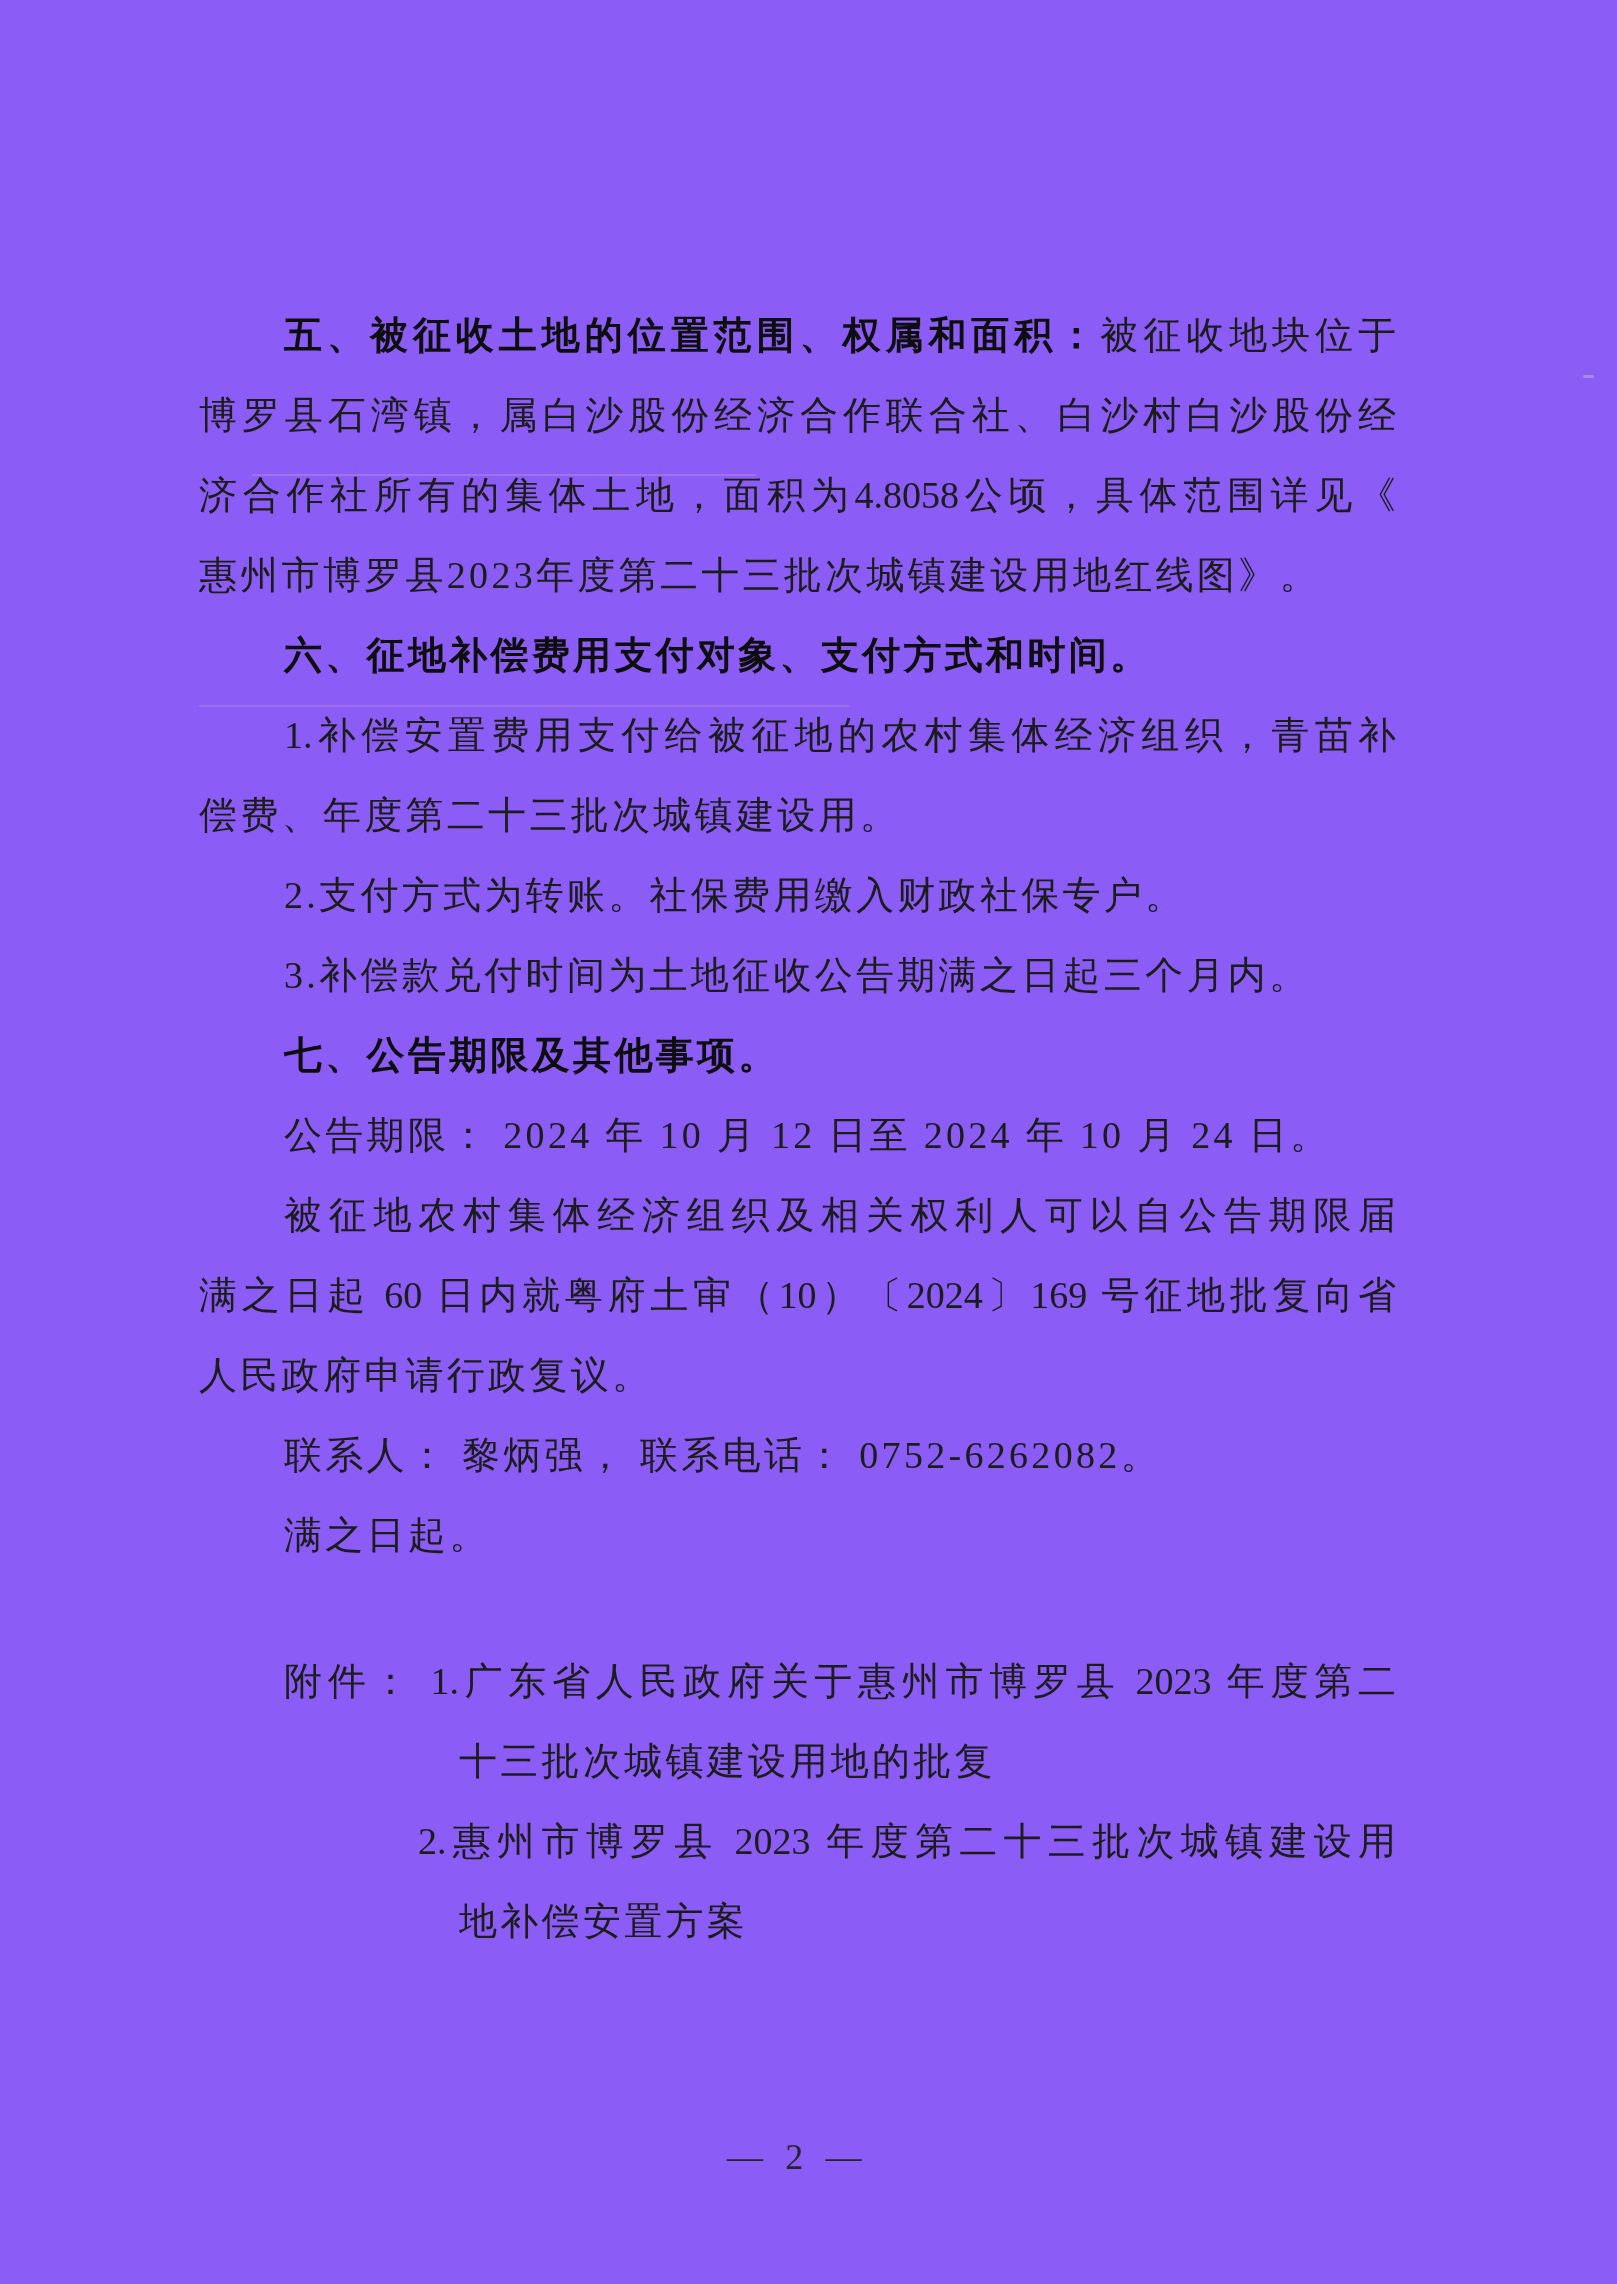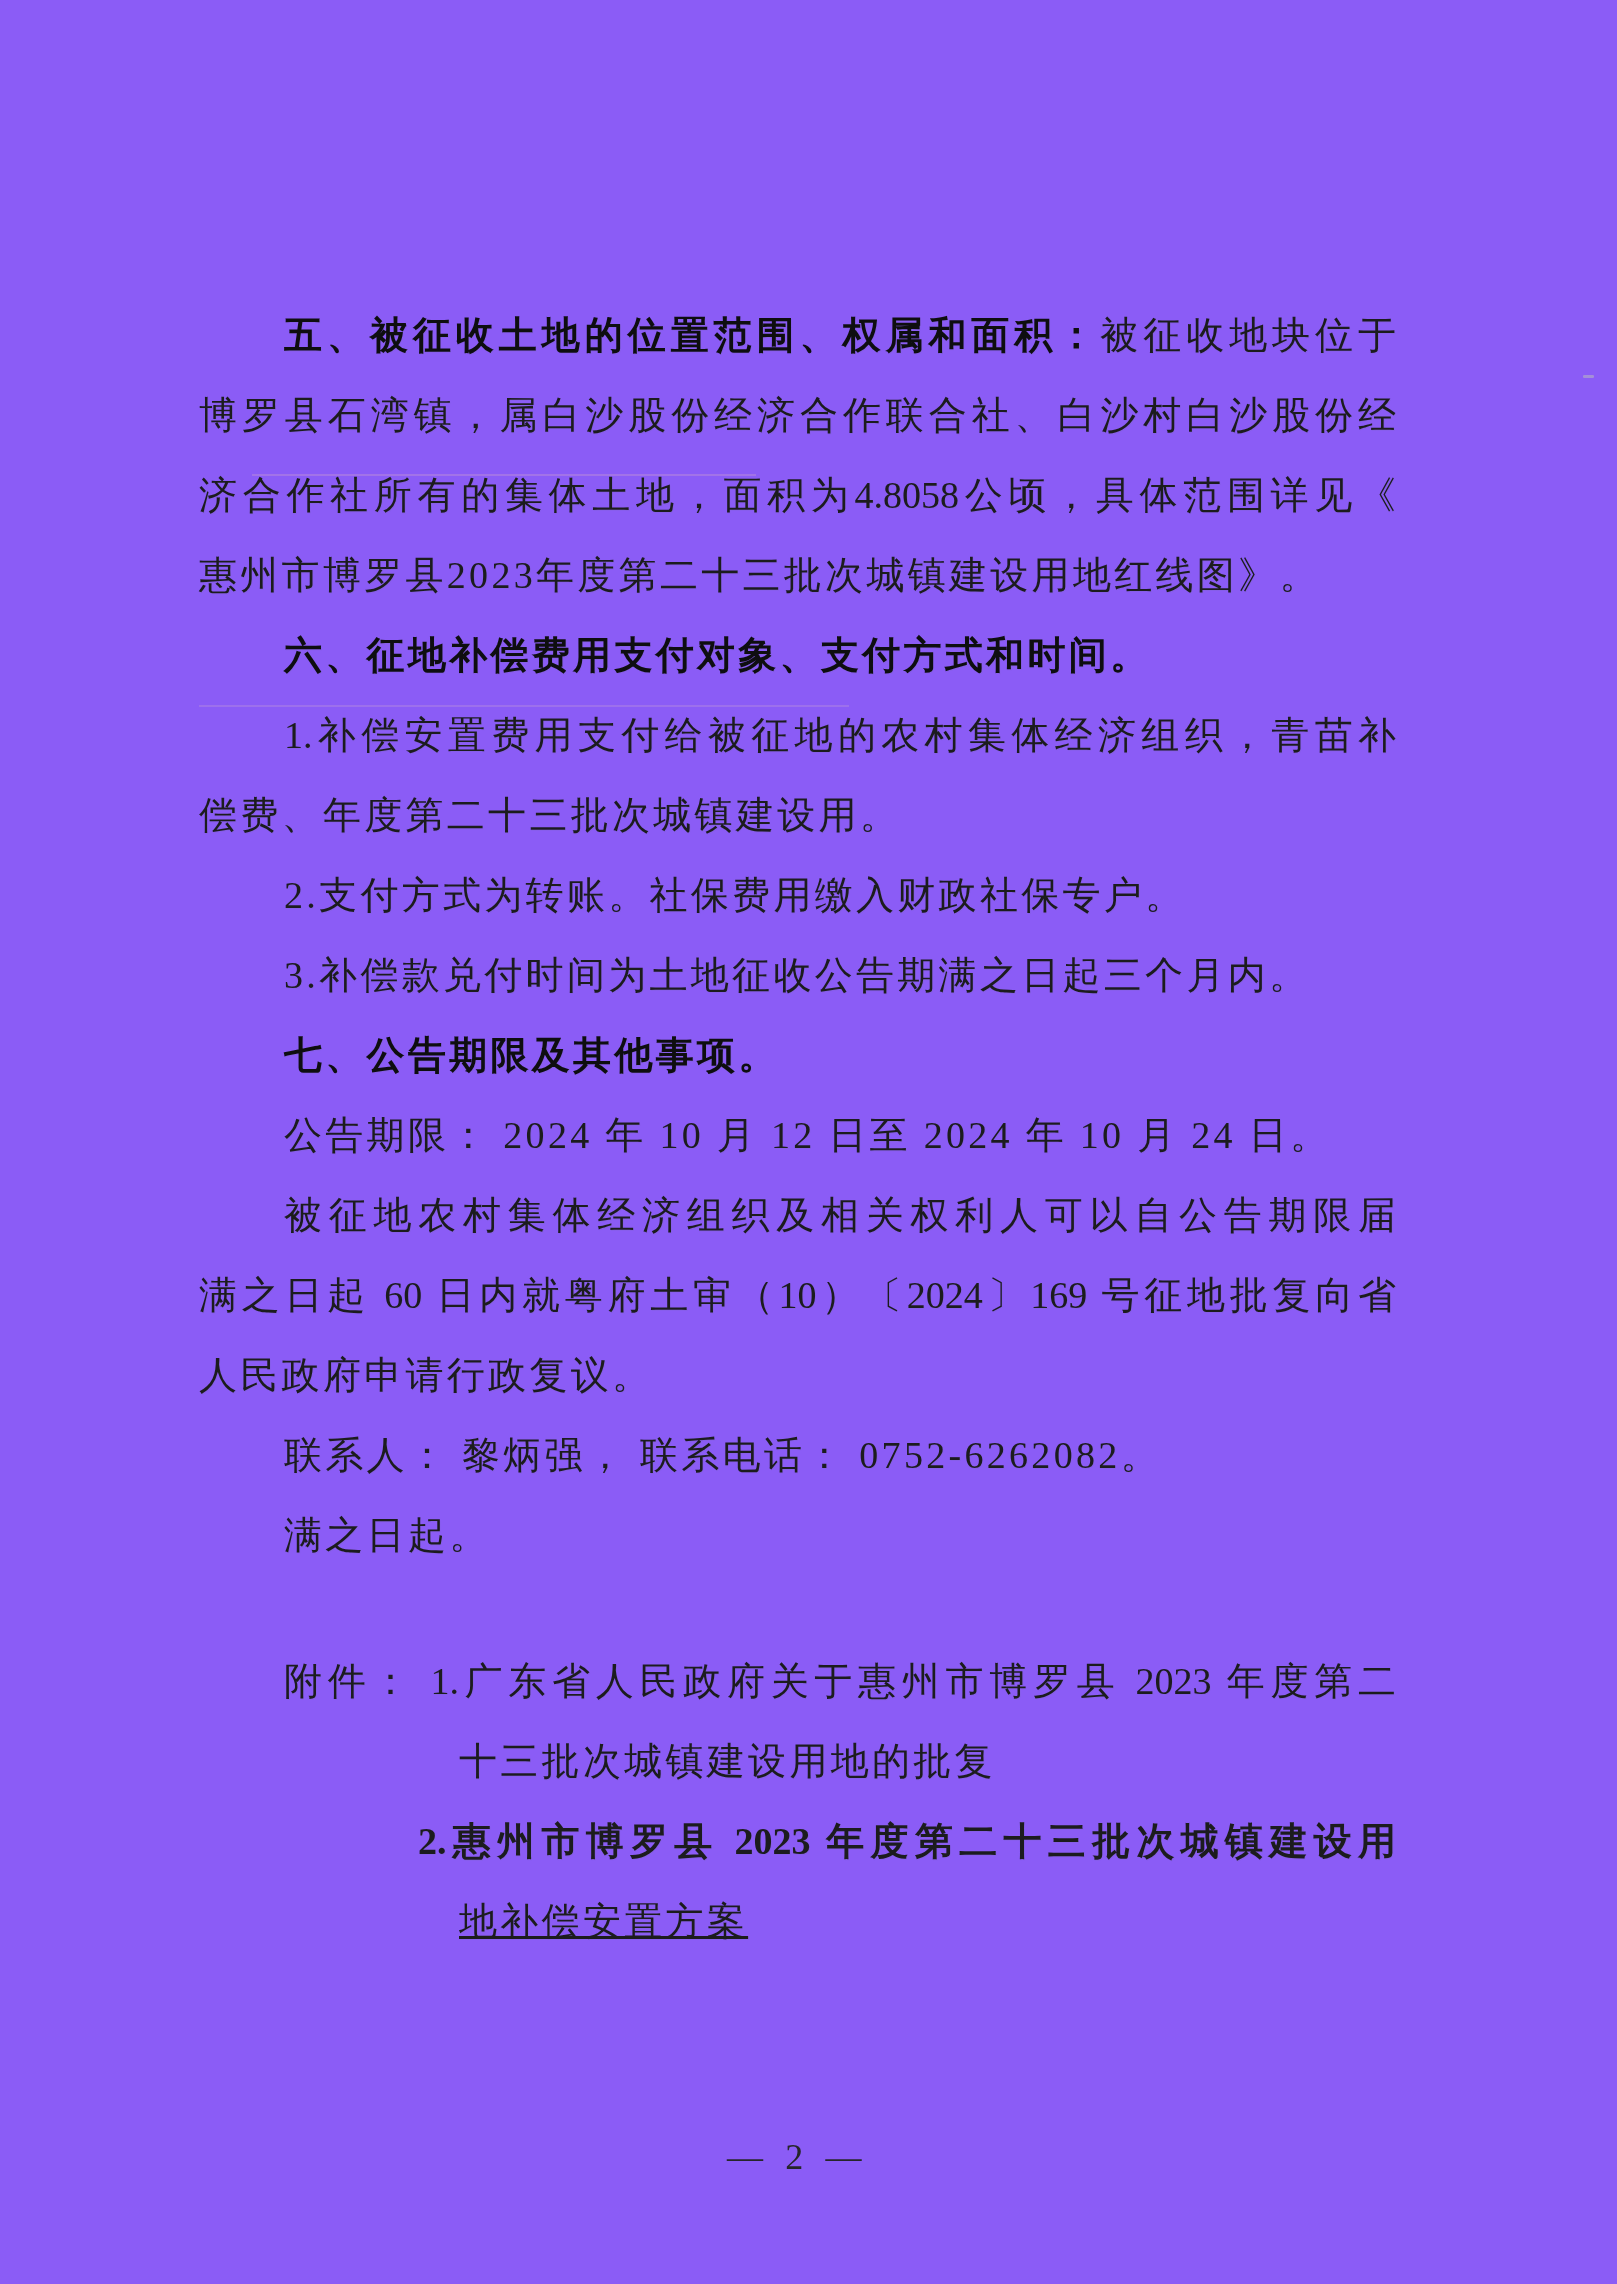--- a/index.html
+++ b/index.html
@@ -34,22 +34,22 @@
     letter-spacing: 0;
   }
   .b {
     font-family: "Liberation Sans", "DejaVu Sans", sans-serif;
     font-weight: 700;
     color: #0e0e10;
   }
   .attach { margin-top: 66px; }
   .pad-attach-1 { padding-left: 85px; }
   .pad-attach-2 { padding-left: 260px; }
-  .pad-attach-3 { padding-left: 219px; font-weight: bold; }
-  .pad-attach-4 { padding-left: 260px; text-decoration: underline; }
+  .pad-attach-3 { padding-left: 219px; }
+  .pad-attach-4 { padding-left: 260px; }
   .pagenum {
     position: absolute;
     top: 2136px;
     left: 199px;
     width: 1197px;
     text-align: center;
     font-size: 36px;
     letter-spacing: 6.6px;
     color: #26262a;
     font-family: "Liberation Serif", "DejaVu Serif", serif;

